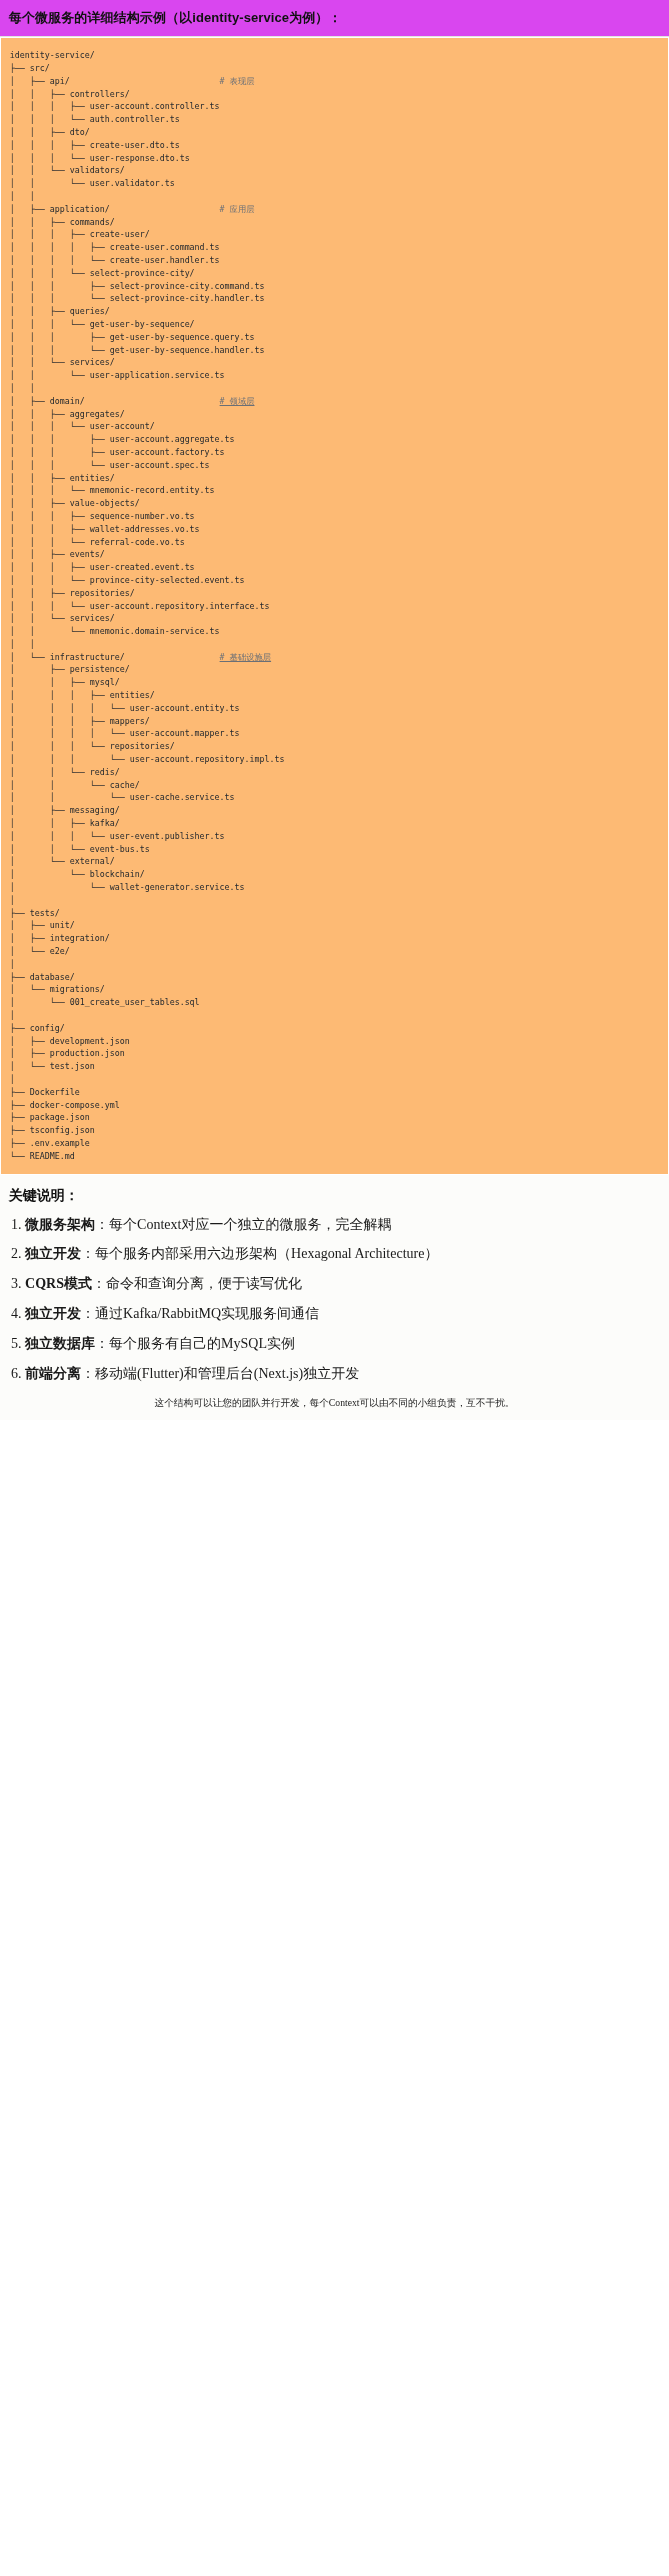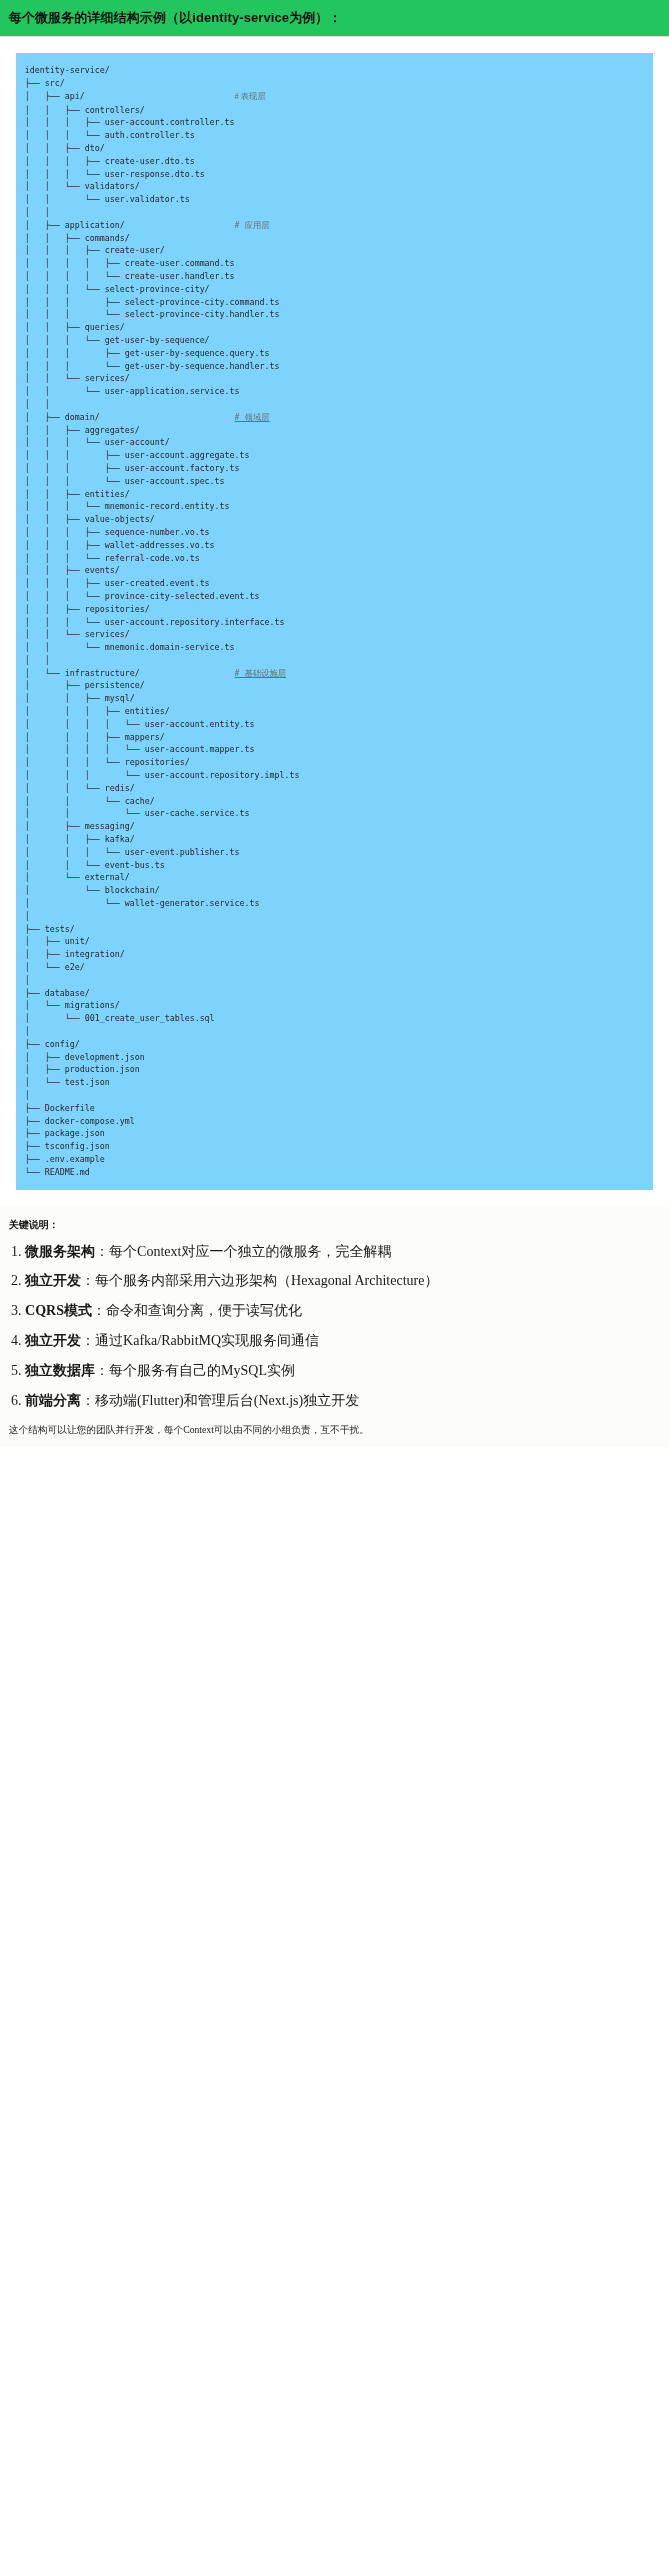--- a/index.html
+++ b/index.html
@@ -17,35 +17,35 @@
 
   
   .doc-title {
     font-family: "Liberation Sans", "DejaVu Sans", sans-serif;
     font-weight: bold;
     font-size: 13px;
     line-height: 1.35;
     color: #111111;
     padding: 8.8px 8.8px 10px 8.8px;
     margin: 0;
-    background: #22c55e;
+    background: #d946ef;
     letter-spacing: 0.1px;
   }
 
   .rule {
     height: 0.6px;
     background: #e3e3de;
     width: 100%;
   }
 
   
   .tree-block {
-    background: #7dd3fc;
+    background: #fdba74;
     padding: 11.3px 8.8px 11.3px 8.8px;
-    margin: 16px;
+    margin: 1px;
   }
   pre.tree {
     margin: 0;
     padding: 0;
     font-family: "DejaVu Sans Mono", "Liberation Mono", monospace;
     font-size: 8.3px;
     line-height: 12.8px;
     color: #24292e;
     white-space: pre;
     tab-size: 4;
@@ -55,21 +55,21 @@
   }
 
   
   .notes {
     background: #fcfcfa;
     padding: 11.3px 8.8px 10px 8.8px;
   }
   .notes h2 {
     font-family: "Liberation Sans", "DejaVu Sans", sans-serif;
     font-weight: bold;
-    font-size: 10px;
+    font-size: 14px;
     margin: 0 0 8.8px 0;
     color: #111111;
   }
   ol.note-list {
     margin: 0 0 8.8px 0;
     padding: 0 0 0 16.3px;
     list-style-type: decimal;
   }
   ol.note-list li {
     font-size: 14px;
@@ -79,33 +79,34 @@
   }
   ol.note-list li:last-child { margin-bottom: 1px; }
   ol.note-list li .k {
     font-weight: bold;
   }
   .closing {
     font-size: 9.7px;
     line-height: 1.6;
     margin: 11.3px 0 0 0;
     color: #1a1a1a;
+    text-align: center;
   }
 </style>
 </head>
 <body>
 
 <h1 class="doc-title">每个微服务的详细结构示例（以identity-service为例）：</h1>
 
 <div class="rule"></div>
 
 <section class="tree-block">
   <pre class="tree">identity-service/
 ├── src/
-│   ├── api/                              <span class="cmt" style="color: rgb(106, 111, 118); font-family: Liberation Serif, serif;"># 表现层</span>
+│   ├── api/                              <span class="cmt" style="color: rgb(106, 111, 118);"># 表现层</span>
 │   │   ├── controllers/
 │   │   │   ├── user-account.controller.ts
 │   │   │   └── auth.controller.ts
 │   │   ├── dto/
 │   │   │   ├── create-user.dto.ts
 │   │   │   └── user-response.dto.ts
 │   │   └── validators/
 │   │       └── user.validator.ts
 │   │
 │   ├── application/                      <span class="cmt" style="color: rgb(106, 111, 118);"># 应用层</span>

